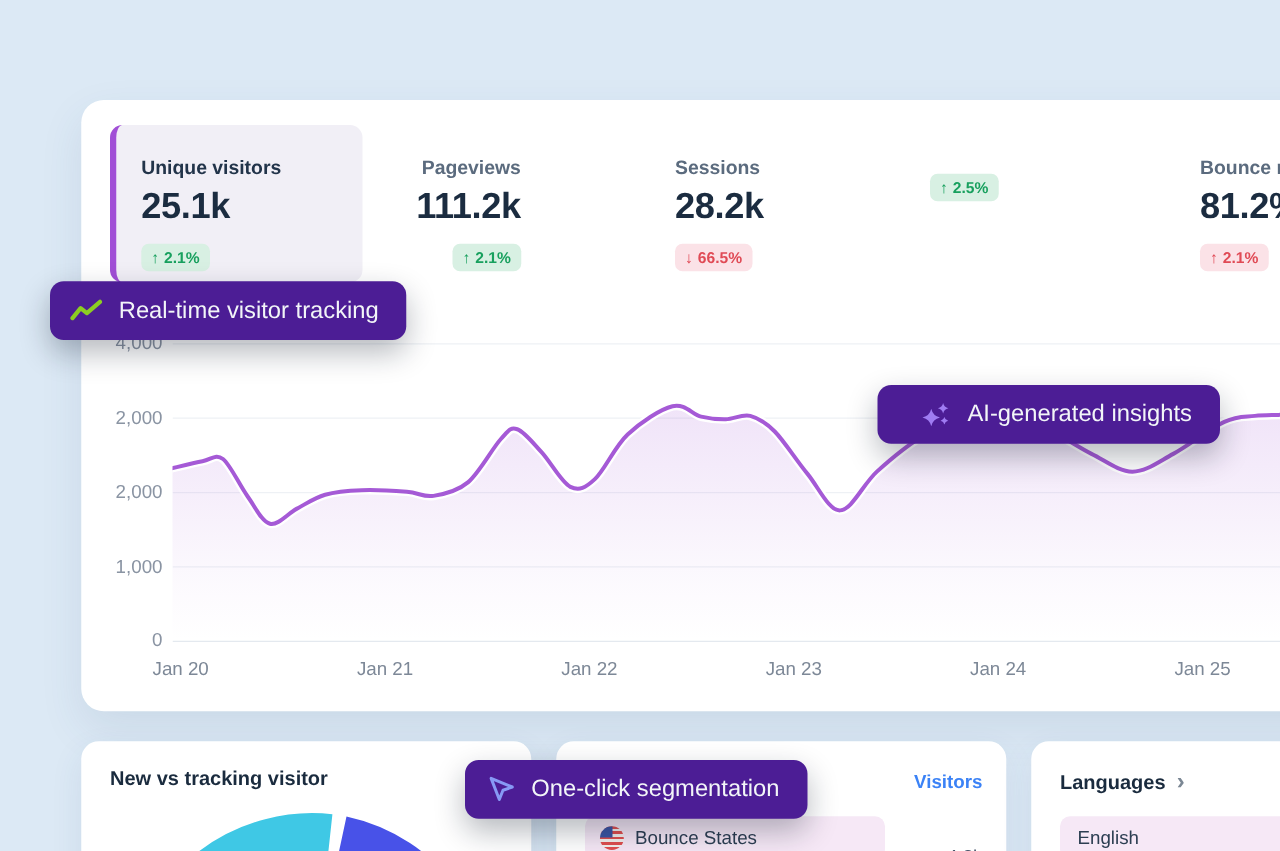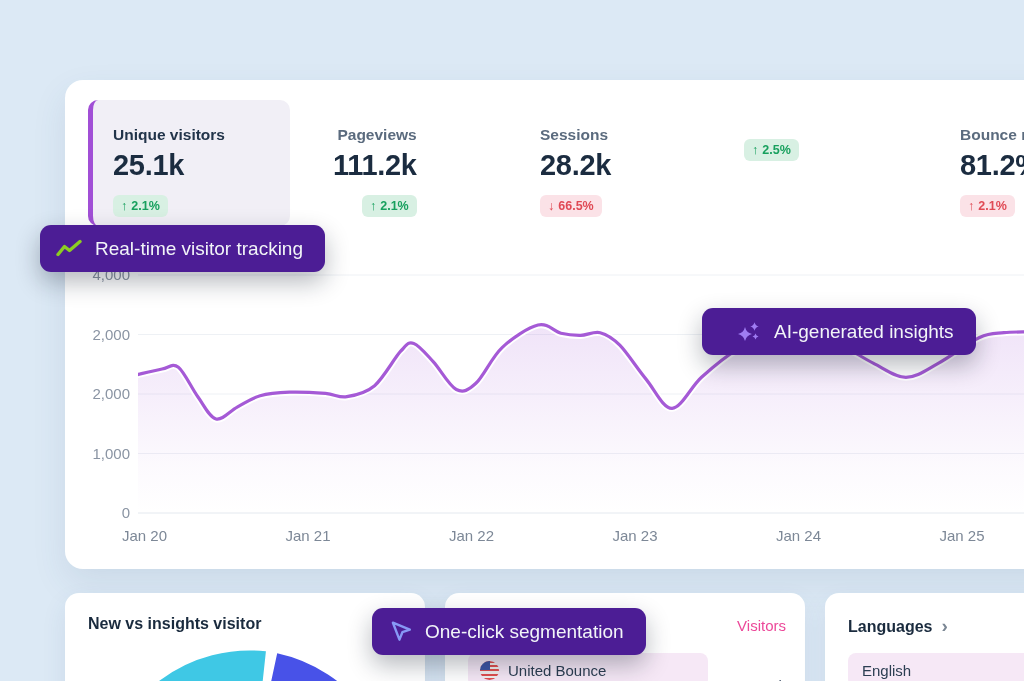--- a/index.html
+++ b/index.html
@@ -52,21 +52,21 @@
   
   .card{
     position:absolute; top:593px; background:#fff; border-radius:14px;
     box-shadow:0 10px 26px rgba(45,80,120,.09); height:200px; overflow:hidden;
   }
   .card h3{ position:absolute; left:23px; top:22px; font-size:16px; font-weight:700; color:#1a2b3e; }
   .card-donut{ left:65px; width:360px; }
   .card-countries{ left:445px; width:360px; }
   .card-languages{ left:825px; width:340px; }
   .donut-svg{ position:absolute; left:0; top:0; }
-  .col-visitors{ position:absolute; right:19px; top:24px; font-size:15px; font-weight:400; color:#ec4899; }
+  .col-visitors{ position:absolute; right:19px; top:24px; font-size:15px; font-weight:700; color:#3b82f6; }
   .country-row{ position:absolute; left:23px; top:60px; width:318px; height:34px; }
   .row-pill{
     position:absolute; left:0; top:0; width:240px; height:34px; border-radius:8px;
     background:#f6e8f6; display:flex; align-items:center; gap:9px; padding:0 12px;
     font-size:15px; color:#2c3e52; font-weight:500;
   }
   .row-value{ position:absolute; right:0; top:8px; font-size:15px; color:#45546a;margin-top:16px; }
   .flag{ width:19px; height:19px; border-radius:50%; position:relative; overflow:hidden; flex:none;
          background:repeating-linear-gradient(180deg,#e14f4f 0 2.1px,#f4f2ef 2.1px 4.2px); }
   .flag .canton{ position:absolute; left:0; top:0; width:55%; height:48%; background:#3c55a5; }
@@ -176,35 +176,35 @@
 </div>
 
 <div class="callout co-seg">
   <svg width="24" height="24" viewBox="0 0 22 22">
     <path d="M4.5 2.5 L10.5 18 L13.2 11.2 L20 8.8 Z" fill="none" stroke-width="2.2" stroke-linejoin="round" stroke="#8799f5"></path>
   </svg>
   <span>One-click segmentation</span>
 </div>
 
 <section class="card card-donut">
-  <h3>New vs insights visitor</h3>
+  <h3>New vs tracking visitor</h3>
   <svg class="donut-svg" width="360" height="200" viewBox="0 0 360 200">
     <path d="M 156 324 A 120 120 0 0 1 197.7 88.2" fill="none" stroke-width="60" stroke="#3fc8e5"></path>
     <path d="M 205.9 89.6 A 120 120 0 0 1 164.3 325.8" fill="none" stroke-width="60" stroke="#4852e8"></path>
   </svg>
 </section>
 
 <section class="card card-countries">
   <span class="col-visitors">Visitors</span>
   <div class="country-row">
     <span class="row-pill">
       <span class="flag">
           <span class="canton"></span>
         </span>
-      <span>United Bounce</span>
+      <span>Bounce States</span>
     </span>
     <span class="row-value">4.2k</span>
   </div>
 </section>
 
 <section class="card card-languages">
   <h3><span>Languages</span><span class="chev">›</span></h3>
   <div class="lang-row">
     <span>English</span>
   </div>

